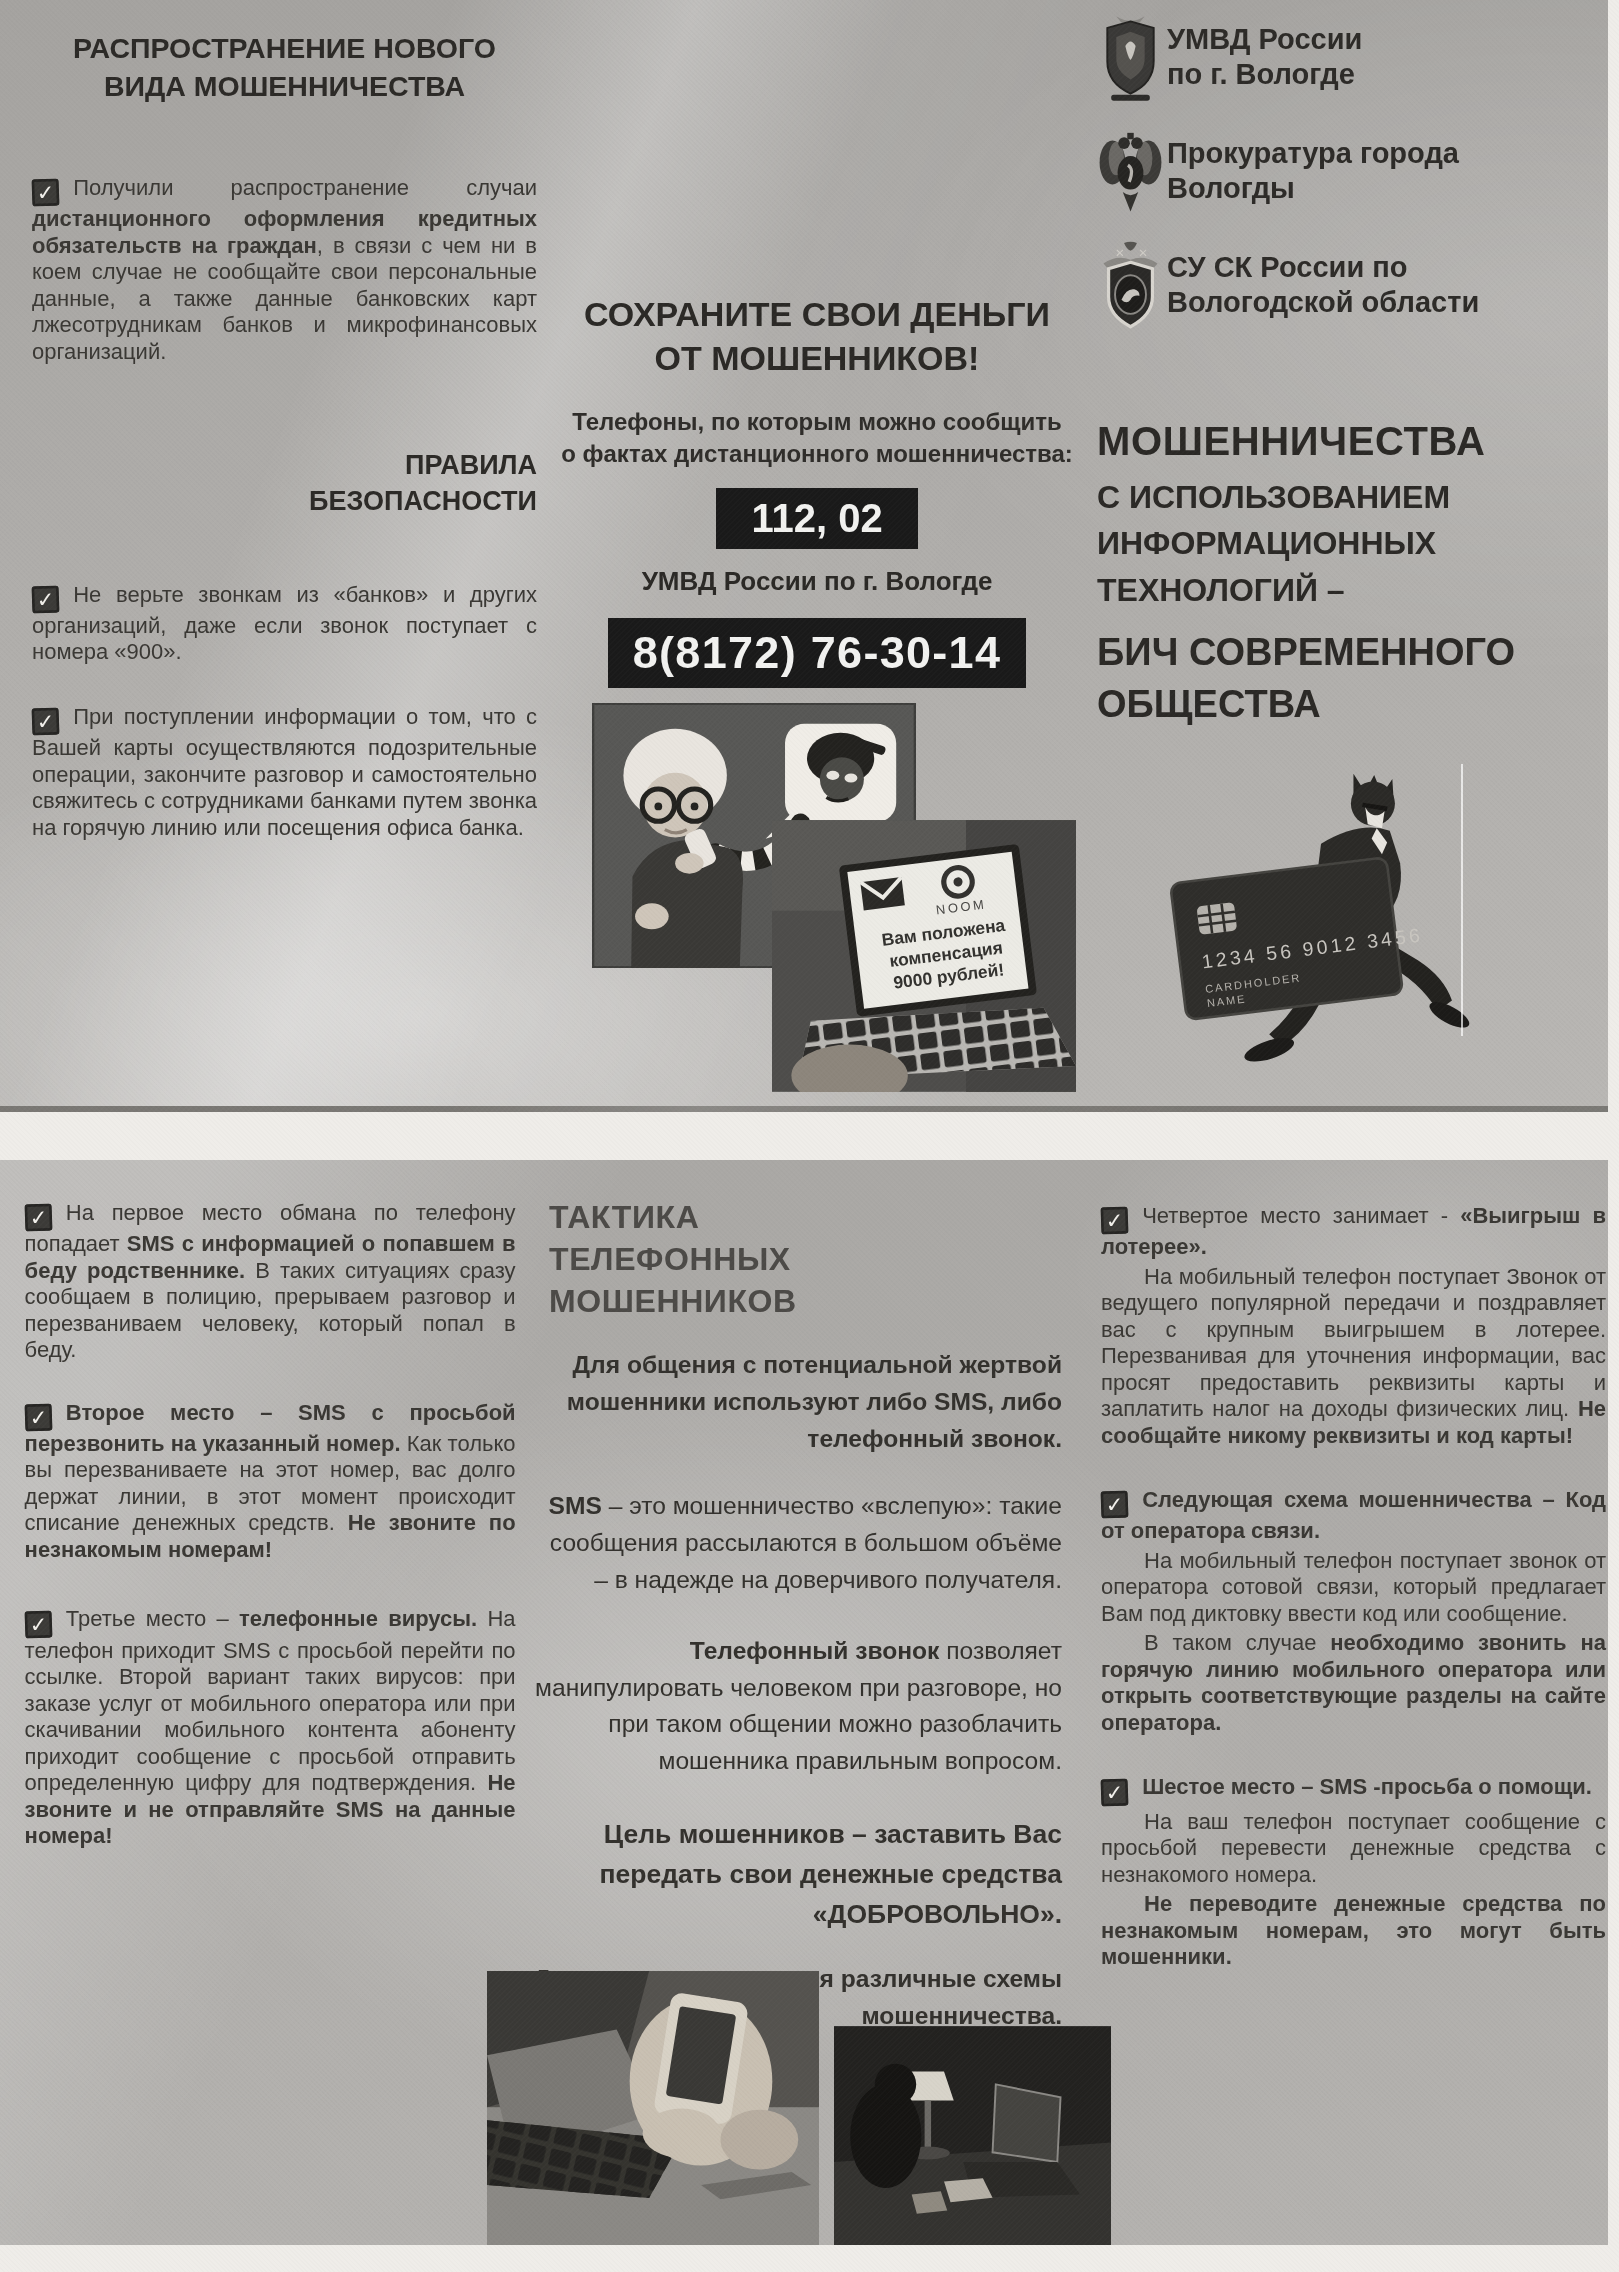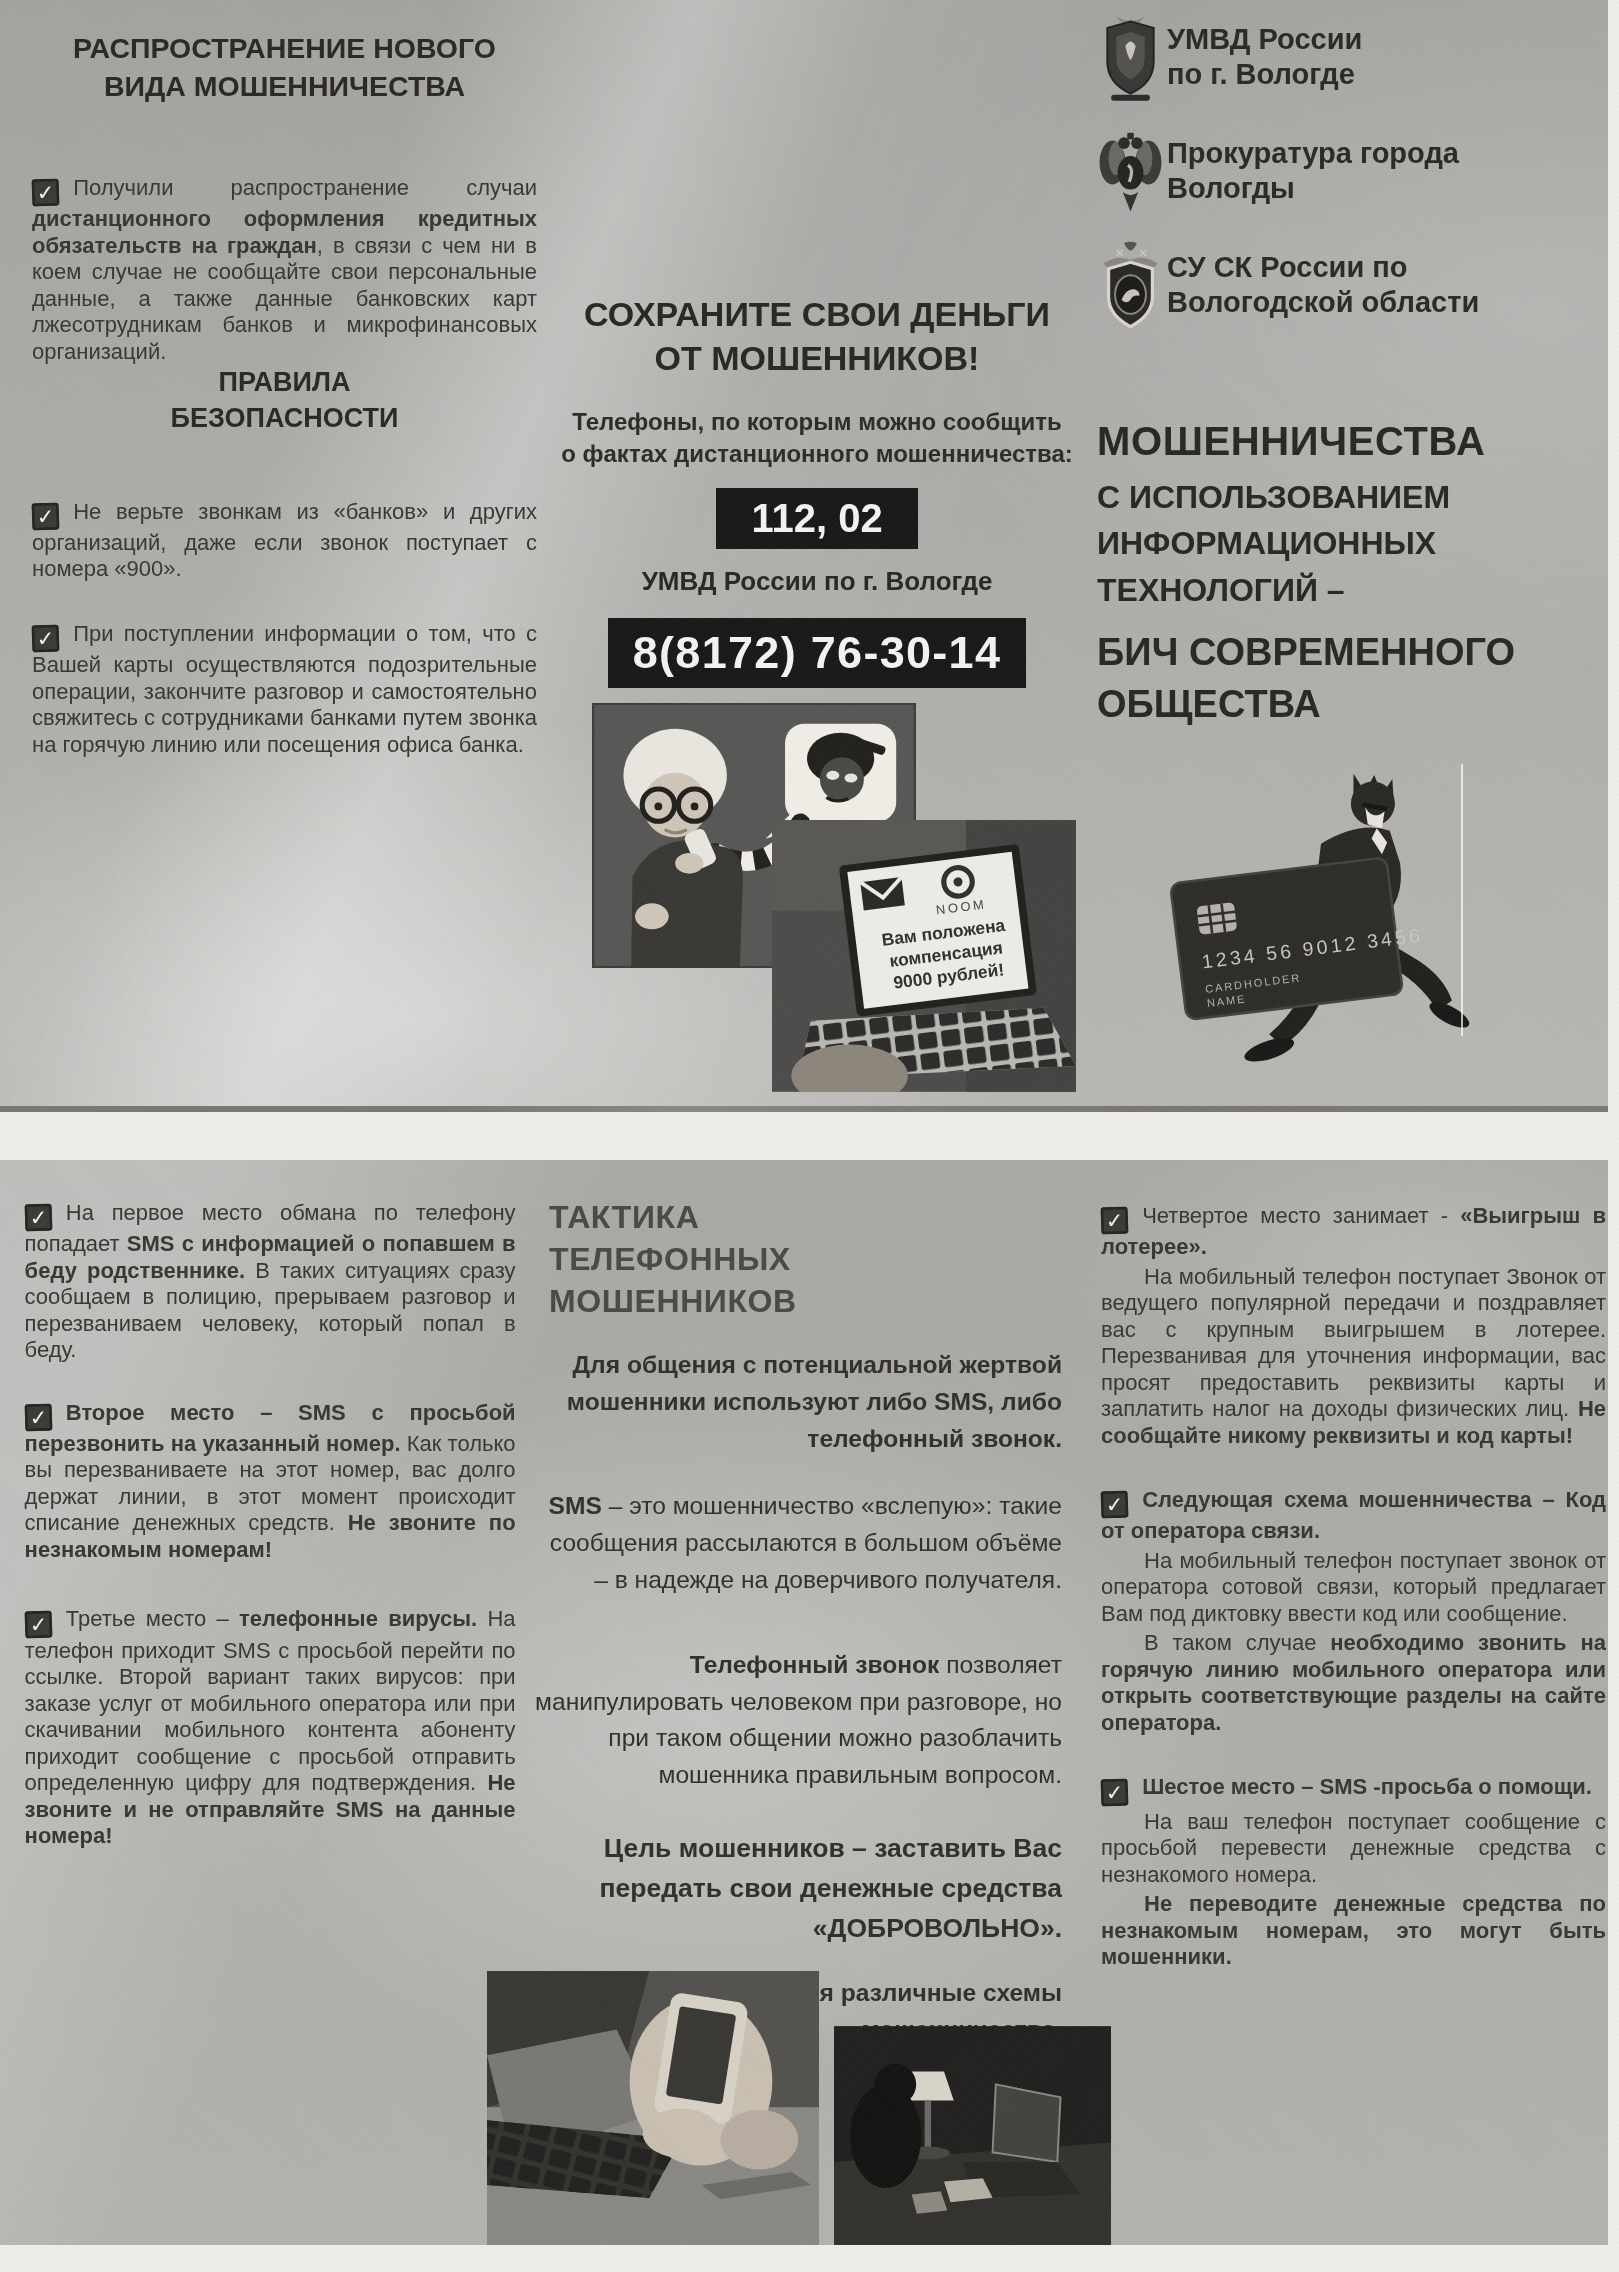--- a/index.html
+++ b/index.html
@@ -27,21 +27,21 @@
   .h-col{font-weight:700;font-size:28.5px;line-height:1.32;text-align:center;color:#2c2a27;
          white-space:pre-line;margin:0;}
   .body{font-size:22px;line-height:26.5px;text-align:justify;margin:0;color:#3a3834;}
   .b{font-weight:700;}
   .cb{display:inline-block;width:27px;height:27px;background:#3c3b38;color:#f3f1ec;font-size:21px;
       line-height:27px;text-align:center;margin-right:14.2px;vertical-align:-5.2px;border-radius:3.2px;
       box-shadow:inset 0 0 0 2.6px #262523;transform:rotate(-2deg);font-weight:700;}
   
   .c1-1{left:32px;top:30px;width:505px;}
   .c1-1 .p1{margin-top:70px;}
-  .c1-1 .h-rules{font-size:27px;}
+  .c1-1 .h-rules{margin-top:83px;font-size:27px;text-align:right;}
   .c1-1 .p2{margin-top:62px;}
   .c1-1 .p3{margin-top:38px;}
   .c1-2{left:558px;top:292px;width:518px;text-align:center;}
   .big-title{font-size:34px;line-height:1.3;font-weight:700;color:#2b2926;white-space:pre-line;margin:0;}
   .sub-title{margin-top:26px;font-size:24px;line-height:1.3;font-weight:700;color:#2f2d2a;white-space:pre-line;}
   .blackbox{display:inline-block;background:#1a1a1a;color:#f2f2f0;font-weight:700;}
   .bb1{margin-top:19.4px;font-size:40px;padding:7.8px 35px;}
   .org-line{margin-top:17px;font-size:26px;font-weight:700;color:#2b2926;}
   .bb2{margin-top:21px;font-size:45px;padding:9px 24.6px;letter-spacing:1.3px;}
   .art-wrap{position:relative;height:388px;margin-top:15.5px;text-align:left;}
@@ -60,21 +60,21 @@
   
   .c2-1{left:24.6px;top:40px;width:491px;}
   .c2-1 .i2{margin-top:36px;}
   .c2-1 .i3{margin-top:43px;}
   .c2-2{left:531px;top:18px;width:531px;}
   .tac-title{font-size:32px;line-height:1.32;font-weight:700;color:#4c4a47;white-space:pre-line;margin:18px;
              letter-spacing:0.6px;}
   .cpara{font-size:24.6px;line-height:1.5;text-align:right;color:#33312d;margin:0;}
   .c2-2 .q1{margin-top:24.6px;font-weight:700;}
   .c2-2 .q2{margin-top:30px;}
-  .c2-2 .q3{margin-top:48px;}
+  .c2-2 .q3{margin-top:34px;}
   .c2-2 .q4{margin-top:35px;font-weight:700;font-size:26.5px;}
   .c2-2 .q5{margin-top:27px;font-weight:700;}
   .c2-3{left:1101px;top:43px;width:505px;}
   .c2-3 .ind{text-indent:43px;margin-top:3px;}
   .c2-3 .i2{margin-top:38px;}
   .c2-3 .i3{margin-top:38px;}
   .photo1{position:absolute;left:487px;top:811px;}
   .photo2{position:absolute;left:834px;top:866px;}
   svg text{font-family:"Liberation Sans","DejaVu Sans",sans-serif;}
 </style>

